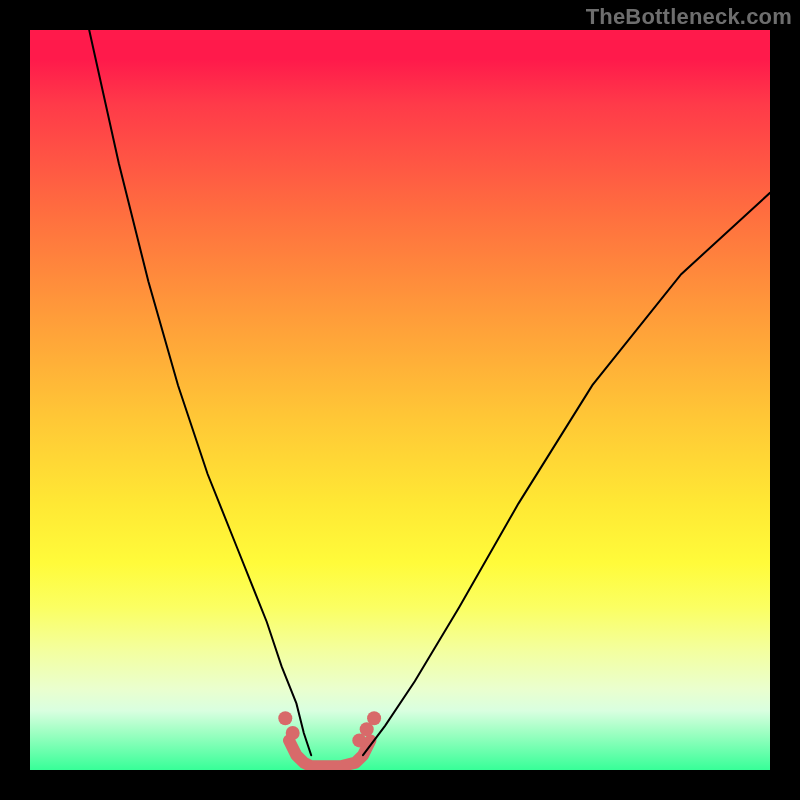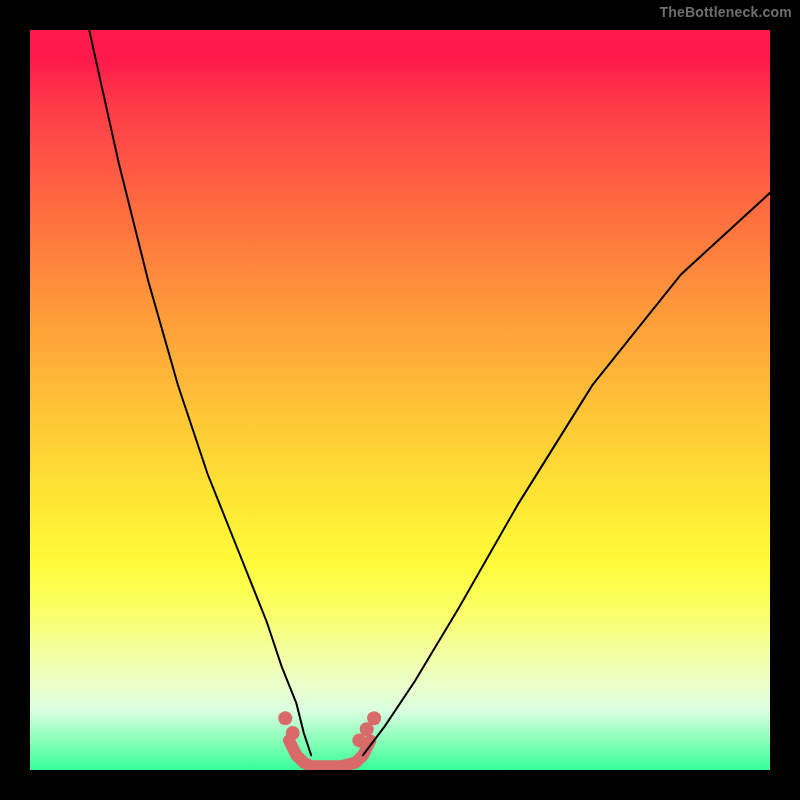--- a/index.html
+++ b/index.html
@@ -38,21 +38,21 @@
       #d9ffe0 92%,
       #9dffc2 95%,
       #37ff98 100%
     );
   }
   .watermark {
     position: absolute;
     top: 4px;
     right: 8px;
     font-family: Arial, Helvetica, sans-serif;
-    font-size: 14px;
+    font-size: 22px;
     font-weight: 600;
     color: #6e6e6e;
     letter-spacing: 0.2px;
     user-select: none;
   }
   svg.curves {
     position: absolute;
     left: 0; top: 0;
     width: 740px;
     height: 740px;

